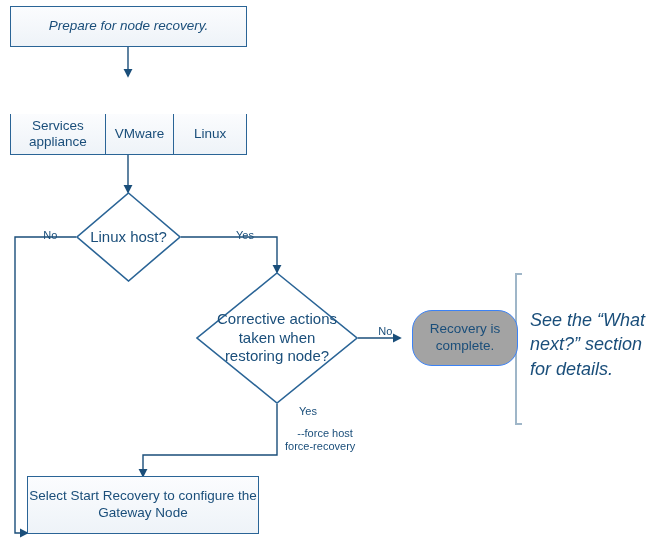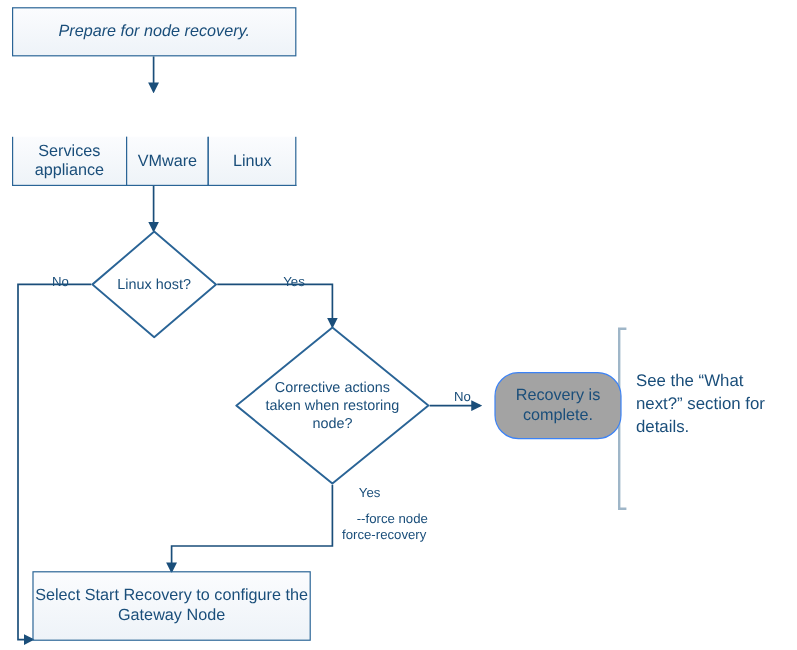--- a/index.html
+++ b/index.html
@@ -62,38 +62,39 @@
   .diamond-label {
     position: absolute;
     left: 0;
     top: 0;
     width: 100%;
     height: 100%;
     display: flex;
     align-items: center;
     justify-content: center;
     text-align: center;
-    font-size: 12px;
+    font-size: 15px;
     line-height: 1.25;
     color: #1a4e7a;
   }
   .edge-label {
     position: absolute;
     font-size: 11px;
     color: #1a4e7a;
     z-index: 4;
     white-space: pre;
     line-height: 1.2;
   }
   .note {
     position: absolute;
-    font-size: 14px;
+    font-size: 18px;
     color: #1a4e7a;
     line-height: 1.35;
     z-index: 4;
+    font-style: italic;
   }
   .split-row {
     position: absolute;
     display: flex;
     box-sizing: border-box;
     z-index: 3;
   }
   .split-cell {
     box-sizing: border-box;
     display: flex;
@@ -190,21 +191,21 @@
     </div>
   </div>
 
   <div class="edge-label" style="left:366px; top:312px;">
     <span>No</span>
   </div>
   <div class="edge-label" style="left:287px; top:392px;">
     <span>Yes</span>
   </div>
   <div class="edge-label" style="left:285px; top:414px;">
-    <span>--force node
+    <span>--force host
 force-recovery</span>
   </div>
 
   <div class="node box-plain rounded" style="left:400px; top:310px; width:106px; height:56px;">
     <span>Recovery is complete.</span>
   </div>
 
   <div class="note" style="left:530px; top:308px; width:126px;">
     <span>See the “What next?” section for details.</span>
   </div>

